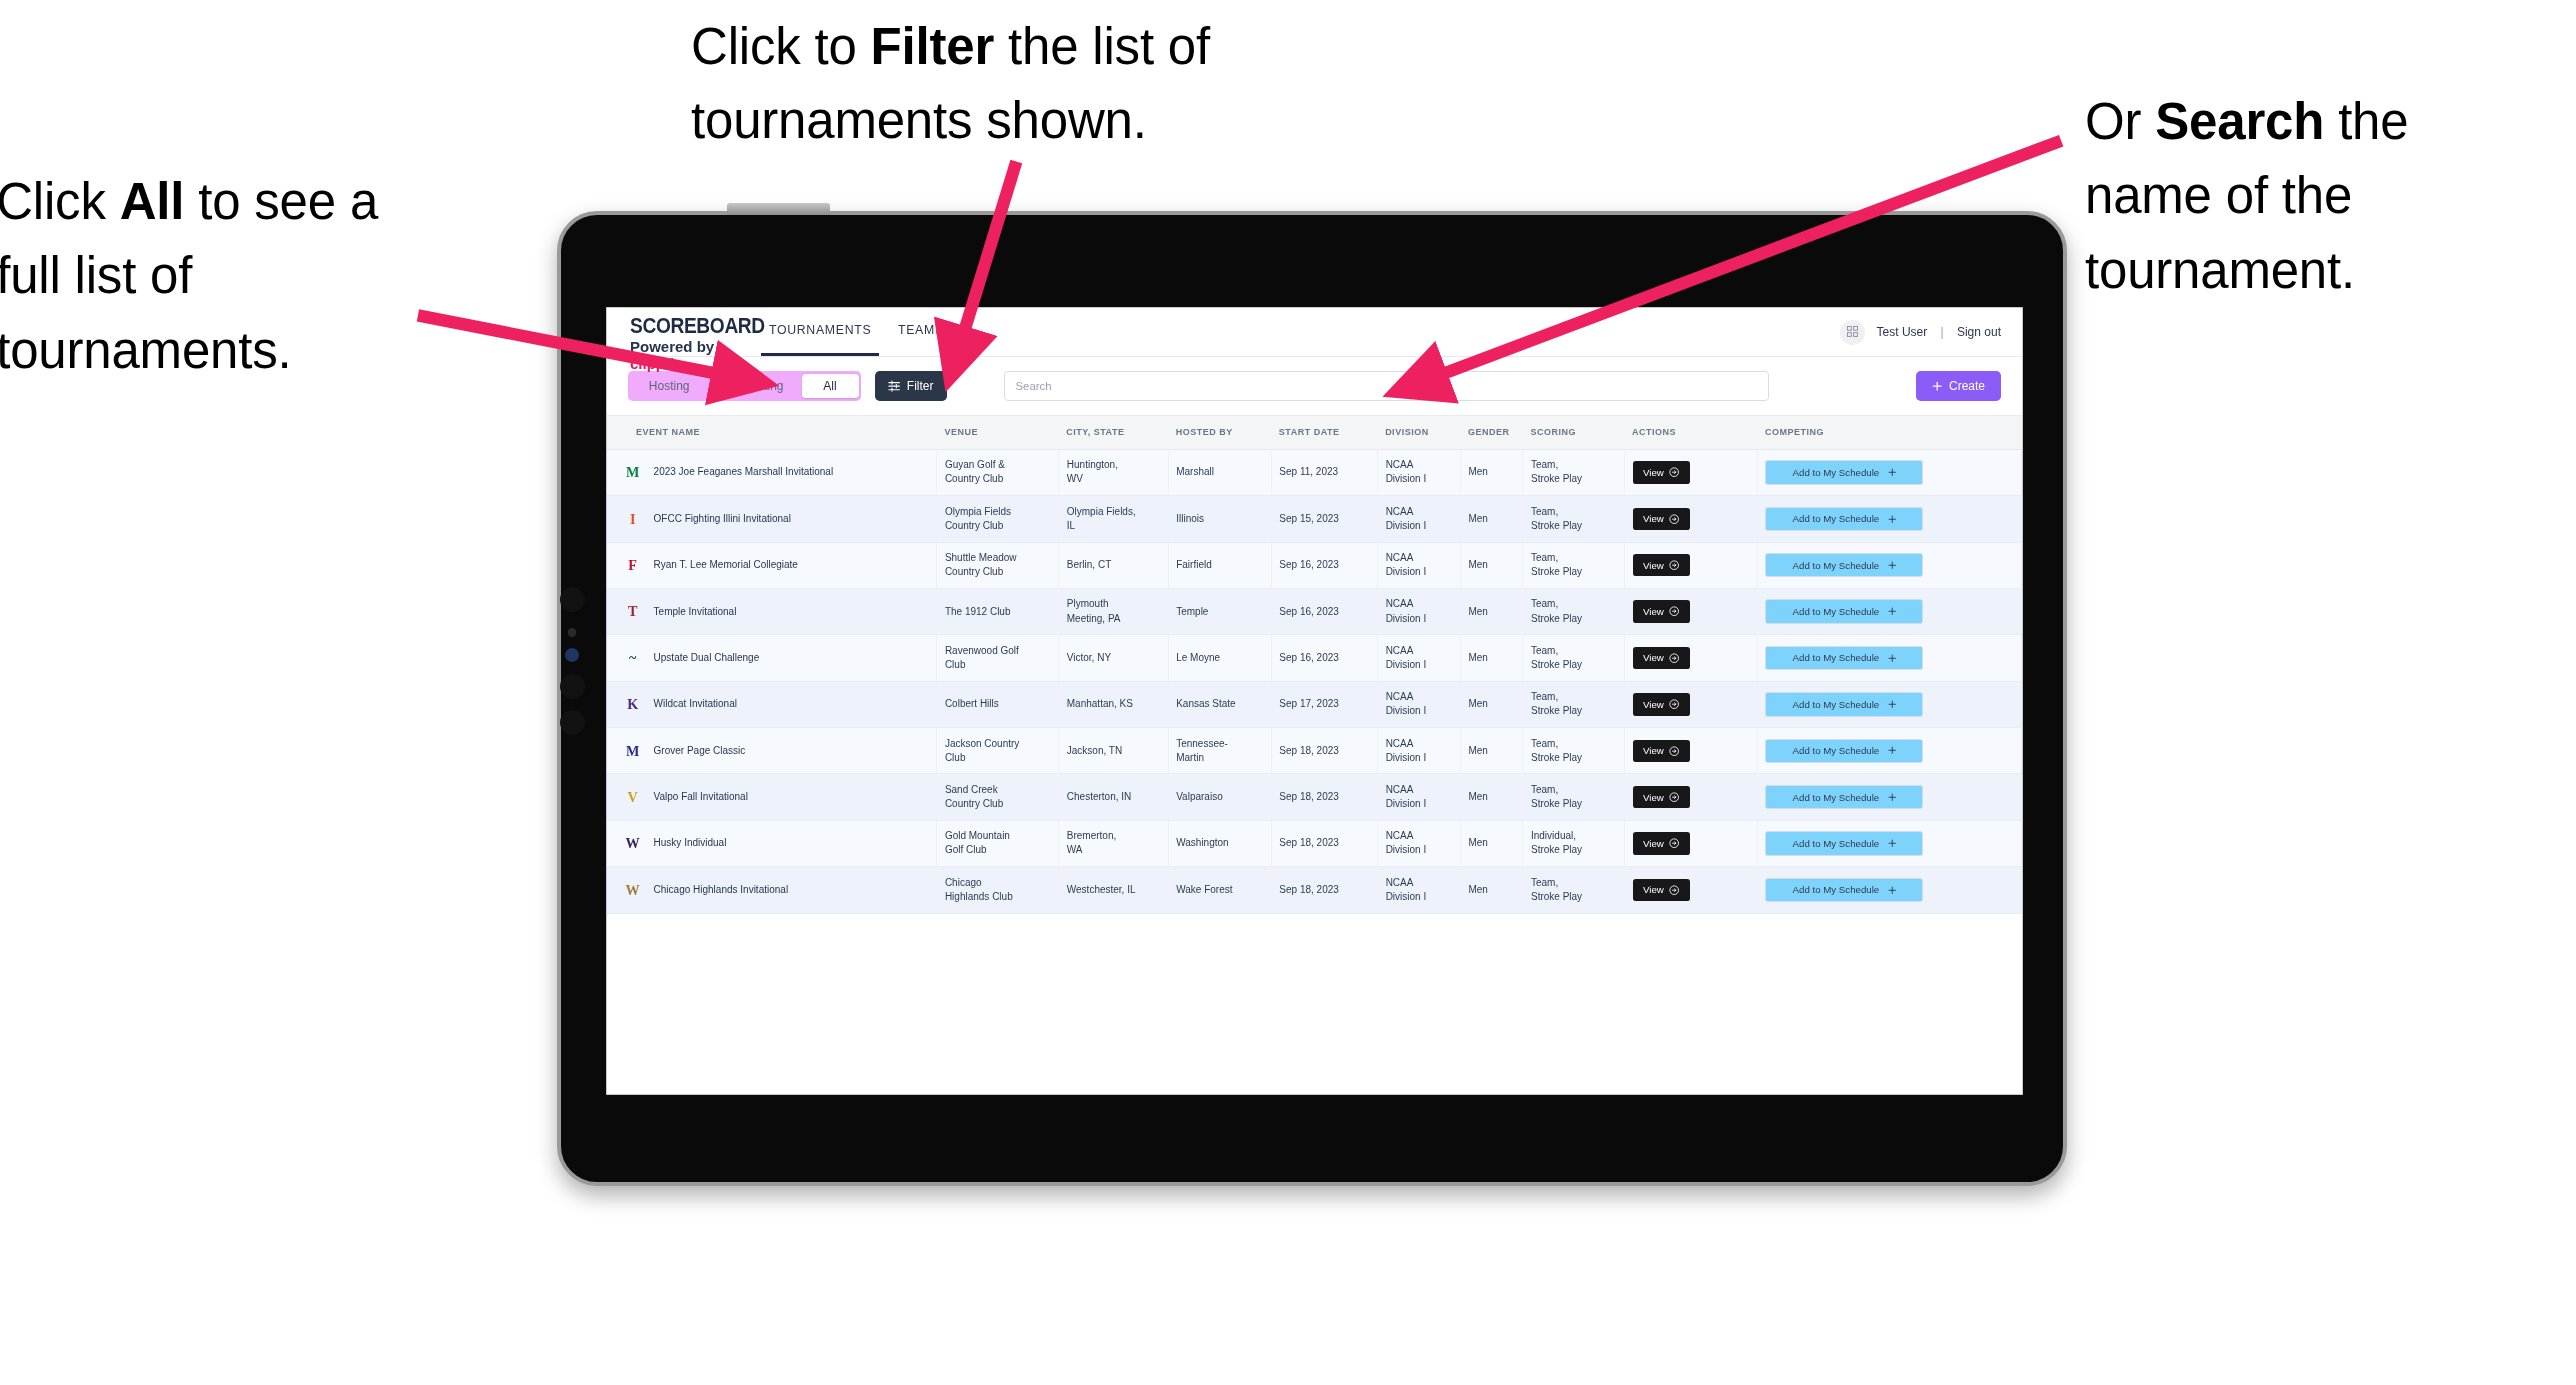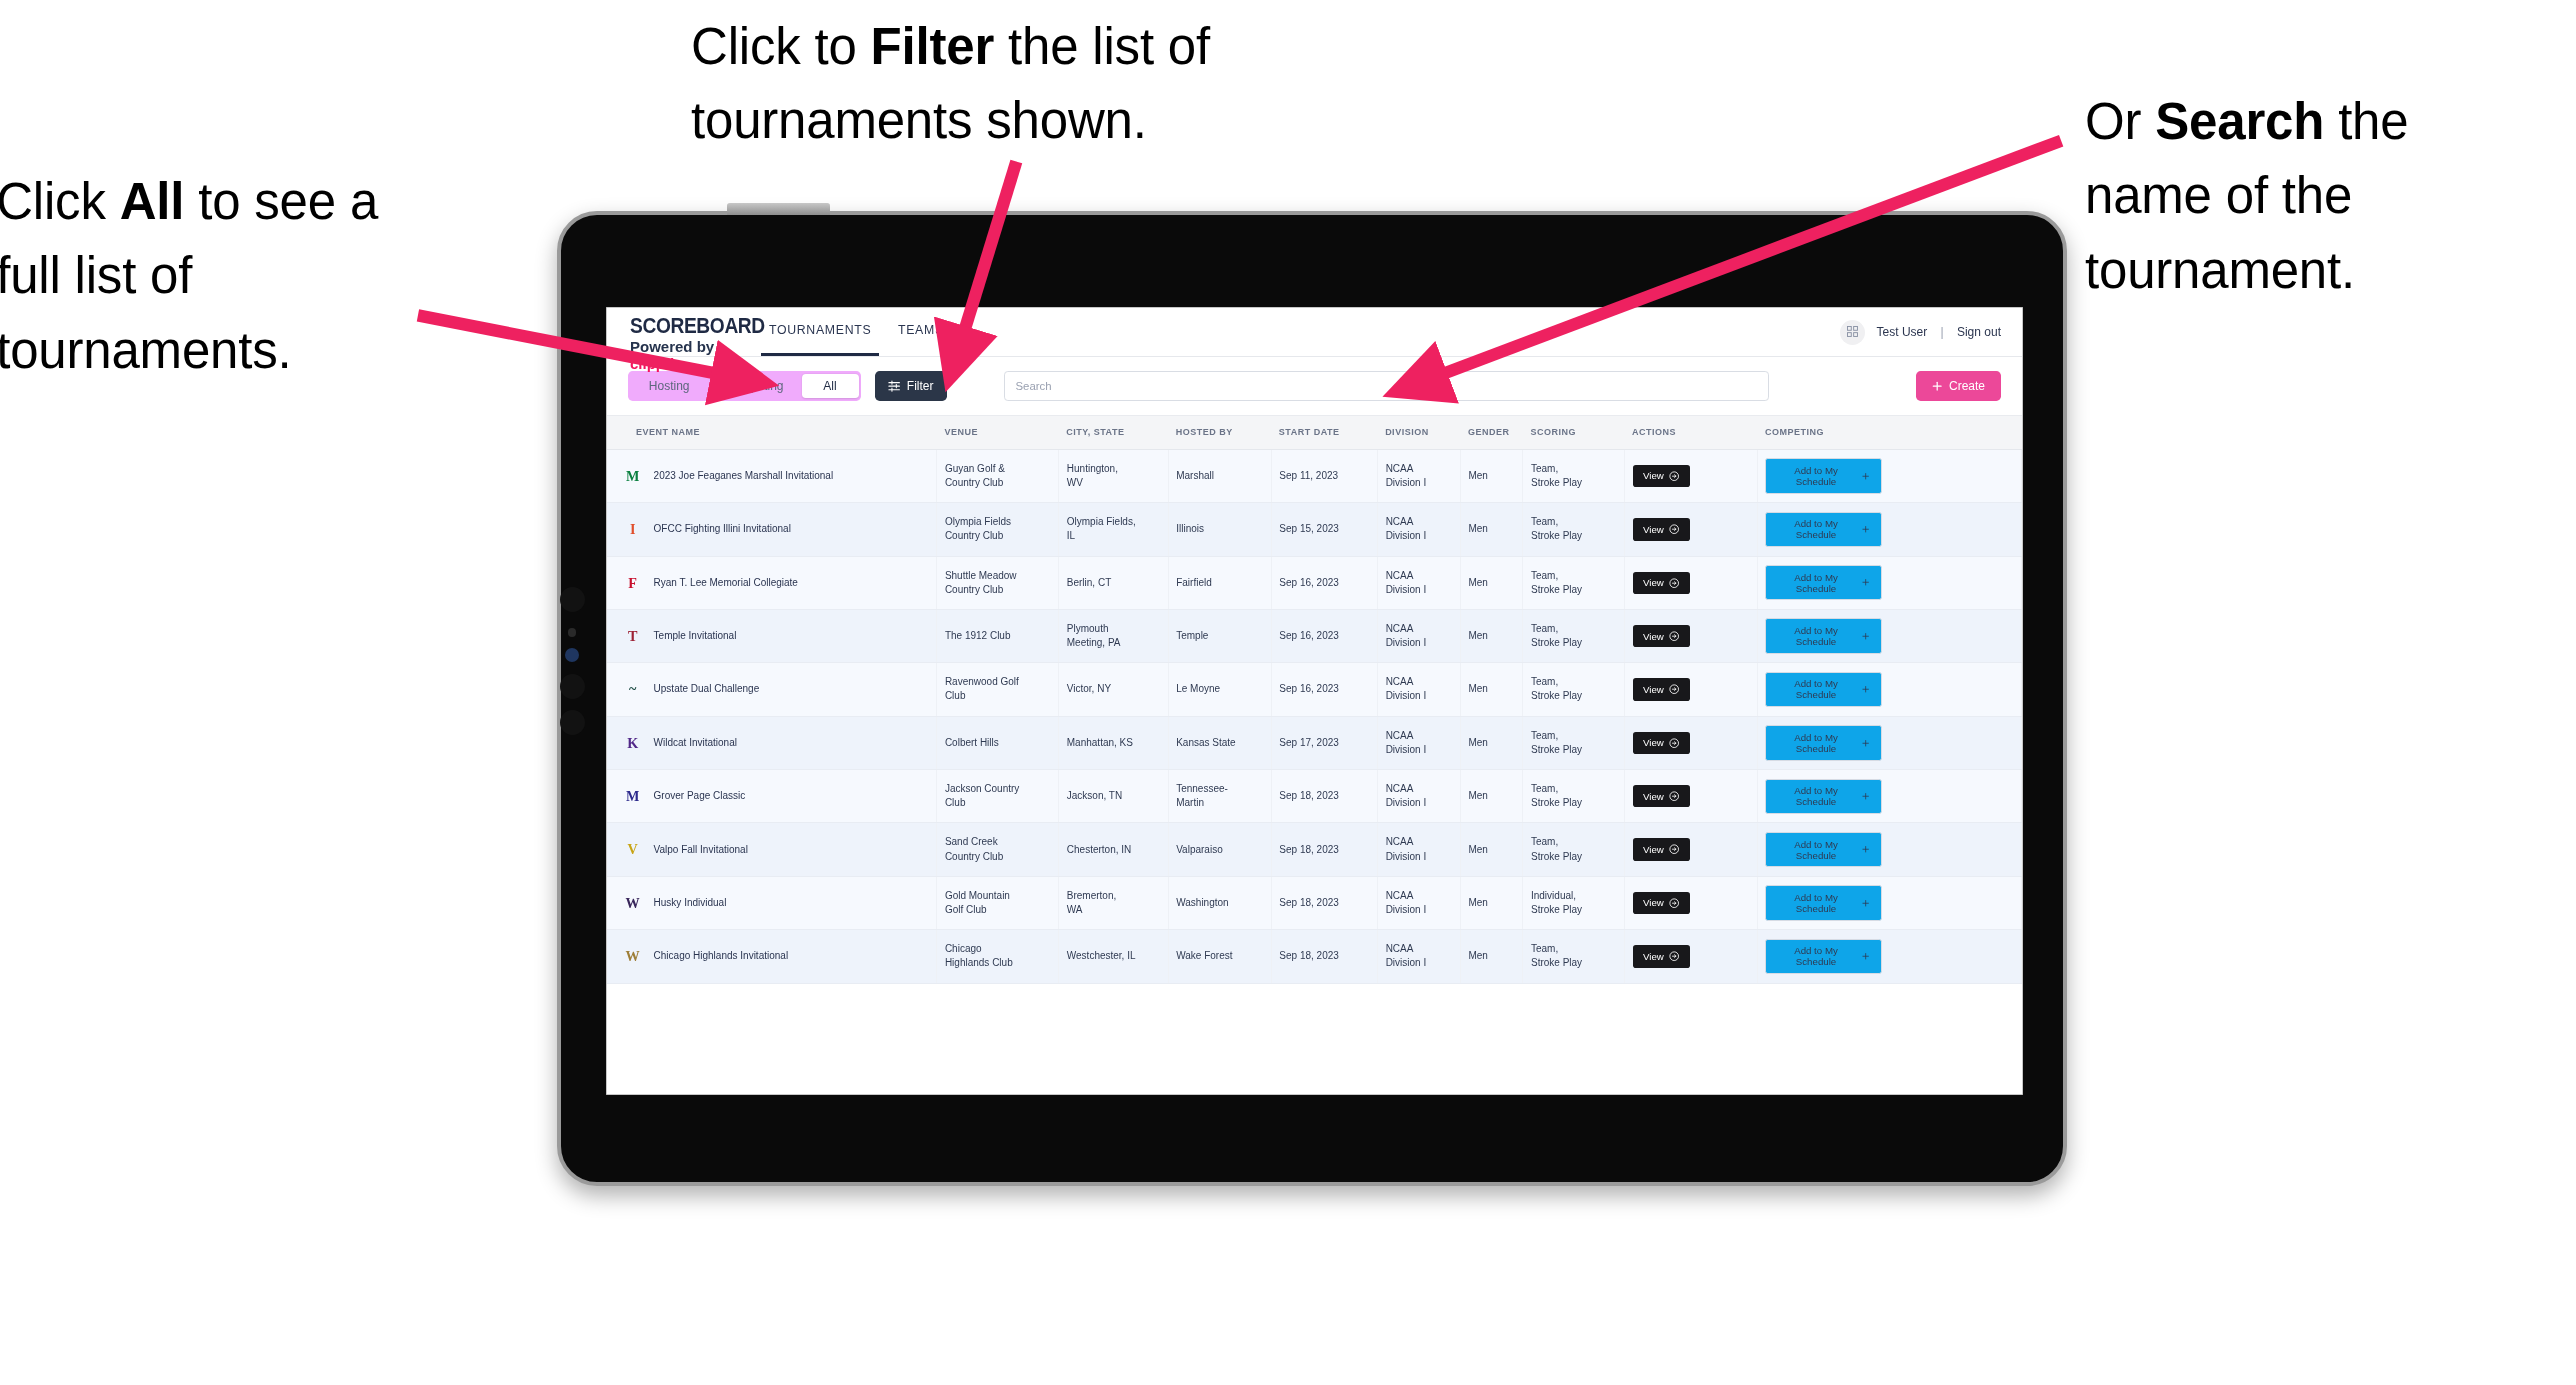--- a/index.html
+++ b/index.html
@@ -129,21 +129,21 @@
   .search-wrap { margin-left: 44px; flex: 1; max-width: 765px; }
   .search-input {
     width:100%; height:29.4px; border:0.9px solid #d9dde4; border-radius:3.8px;
     font-size: 11.4px; color:#2b3648; padding: 0 10.4px; outline:none;
     font-family:"Liberation Sans", sans-serif; background:#fff;
   }
   .search-input::placeholder { color:#9aa1b1; }
 
   .create-btn {
     margin-left:auto; display:flex; align-items:center; gap:6.6px;
-    background:#ec4899; color:#fff; font-size:12px; font-weight:500;
+    background:#8b5cf6; color:#fff; font-size:12px; font-weight:500;
     height:29.4px; padding: 0 16px; border-radius:4.7px; cursor:pointer;
     border:none; font-family:"Liberation Sans", sans-serif;
   }
 
   
   #table { width:100%; border-collapse: collapse; table-layout: fixed; }
   #table th {
     background:#f4f5f7; color:#6b7488; font-size:9px; letter-spacing:0.5px;
     font-weight:600; text-align:left; padding: 11.4px 7.6px; height:29.4px;
     border-bottom:0.9px solid #e4e7ec; white-space:nowrap;
@@ -166,23 +166,23 @@
   .ev-name { font-size:10px; color:#2a3450; }
   td.c-actions, td.c-competing { border-right:none; }
   .view-btn {
     display:inline-flex; align-items:center; gap:5.7px;
     background:#18181b; color:#fff; font-size:9.7px;
     padding: 5.7px 10.4px; border-radius:2.8px; cursor:pointer; border:none;
     font-family:"Liberation Sans", sans-serif;
   }
   .add-btn {
     display:inline-flex; align-items:center; justify-content:center; gap:8.5px;
-    background:#0ea5e9; color:#2f3a52; font-size:9.7px;
+    background:#7dd3fc; color:#2f3a52; font-size:9.7px;
     padding: 5.7px 12.3px; border-radius:2.8px; cursor:pointer;
-    border:0.9px solid #d6dbe4; width: 117px;
+    border:0.9px solid #d6dbe4; width: 158px;
     font-family:"Liberation Sans", sans-serif;
   }
   .wrap2 { white-space: pre-line; }
 </style>
 </head>
 <body>
 
 <div id="stage">
 
   <div class="anno" id="anno-all"><span>Click </span><b>All</b><span> to see a full list of tournaments.</span></div>

